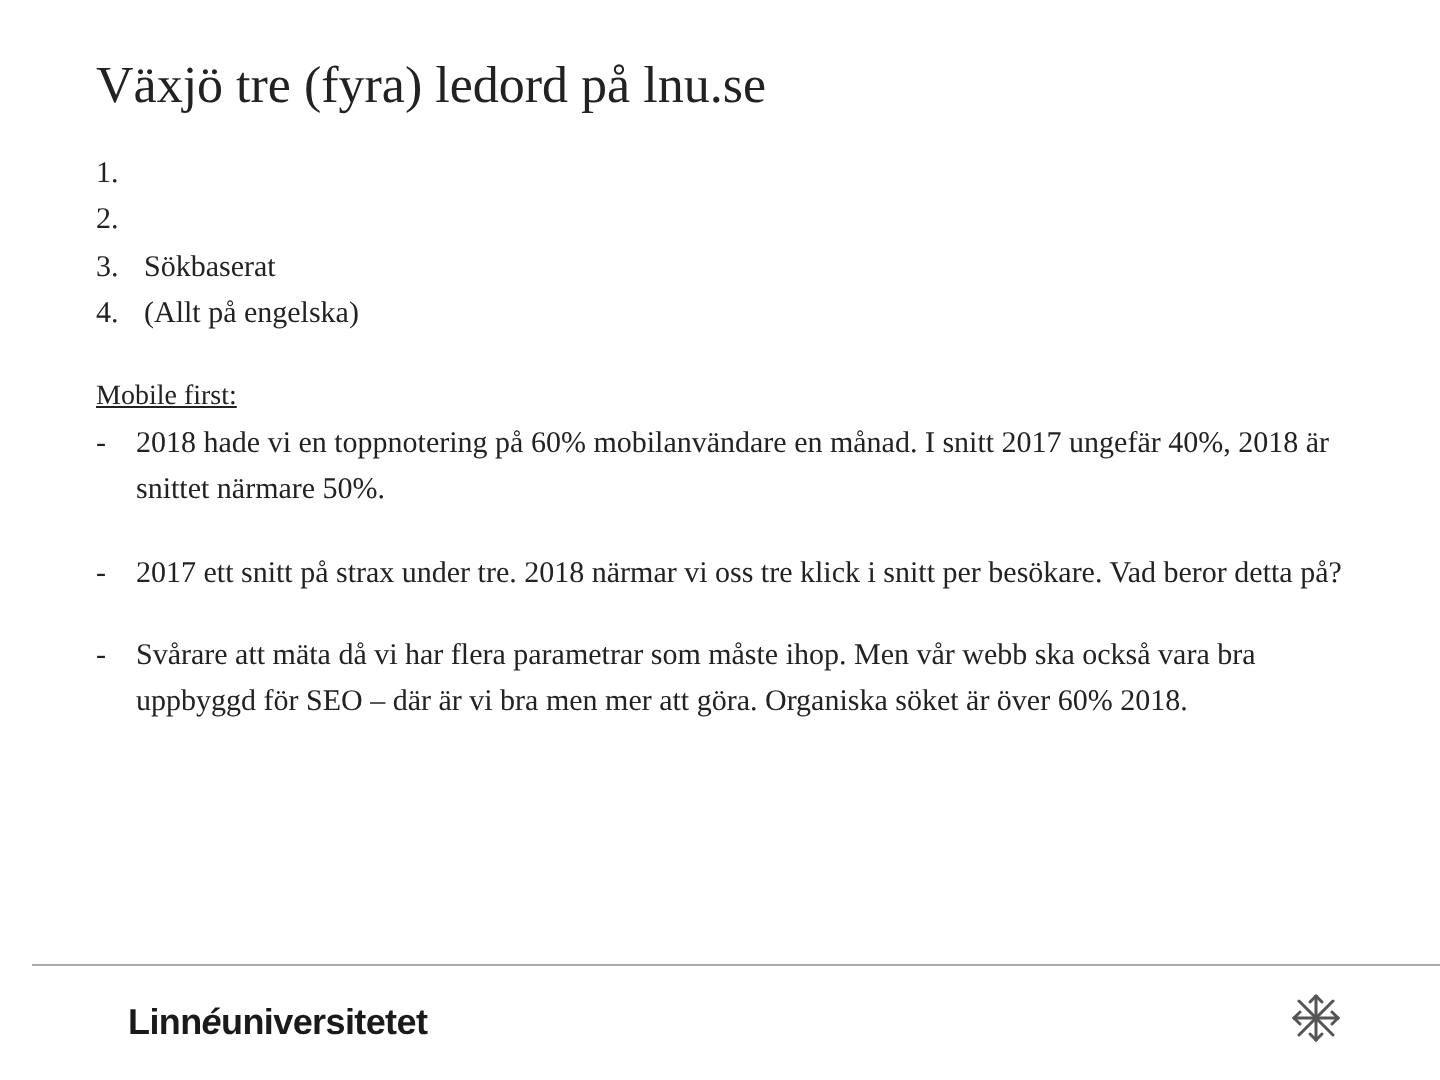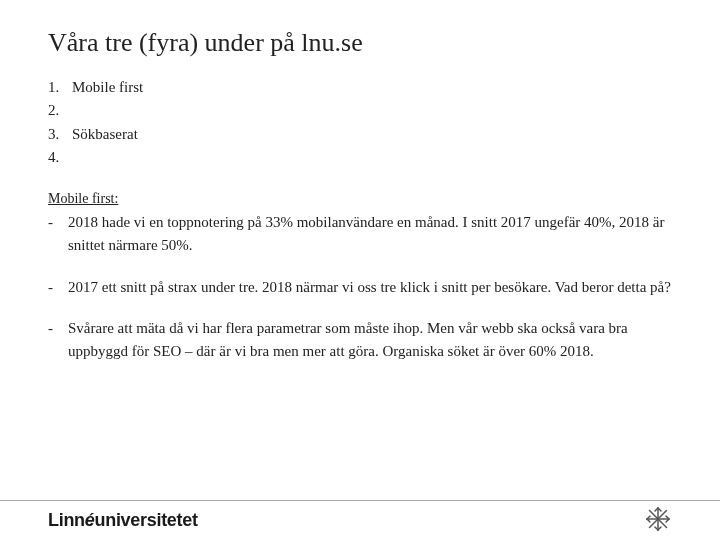--- a/index.html
+++ b/index.html
@@ -60,28 +60,28 @@
       min-width: 12px;
     }
 
     .bullet-content {
       flex: 1;
     }
 
     .footer {
       position: absolute;
       bottom: 0;
-      left: 0;
+      left: 16px;
       right: 0;
       border-top: 1.5px solid #aaa;
       padding: 10px 48px;
       display: flex;
       align-items: center;
       justify-content: space-between;
-      height: 40px;
+      height: 58px;
     }
 
     .footer-logo {
       display: flex;
       flex-direction: column;
       line-height: 1.2;
     }
 
     .footer-logo .lnu-name {
       font-family: Arial, sans-serif;
@@ -104,44 +104,44 @@
 
     
     .snowflake {
       width: 28px;
       height: 28px;
     }
   </style>
 </head>
 <body>
 
-<h1>Våra tre (fyra) under på lnu.se</h1>
+<h1>Växjö tre (fyra) ledord på lnu.se</h1>
 
 <ol class="numbered-list">
   <li>
     <span class="num">1.</span>
-    <span>Mobile first</span>
   </li>
   <li>
     <span class="num">2.</span>
   </li>
   <li>
     <span class="num">3.</span>
     <span>Sökbaserat</span>
   </li>
   <li>
     <span class="num">4.</span>
+    <span>(Allt på engelska)</span>
   </li>
 </ol>
 
 <div class="section">
   <div class="section-title">Mobile first:</div>
   <div class="bullet-row">
     <span class="dash">-</span>
-    <span class="bullet-content">2018 hade vi en toppnotering på 33% mobilanvändare en månad. I snitt 2017 ungefär 40%, 2018 är snittet närmare 50%.</span>
+    <span class="bullet-content">2018 hade vi en toppnotering på 60% mobilanvändare en månad. I snitt 2017 ungefär 40%, 2018 är snittet närmare 50%.</span>
   </div>
 </div>
 
 <div class="section">
   <div class="bullet-row">
     <span class="dash">-</span>
     <span class="bullet-content">2017 ett snitt på strax under tre. 2018 närmar vi oss tre klick i snitt per besökare. Vad beror detta på?</span>
   </div>
 </div>
 

